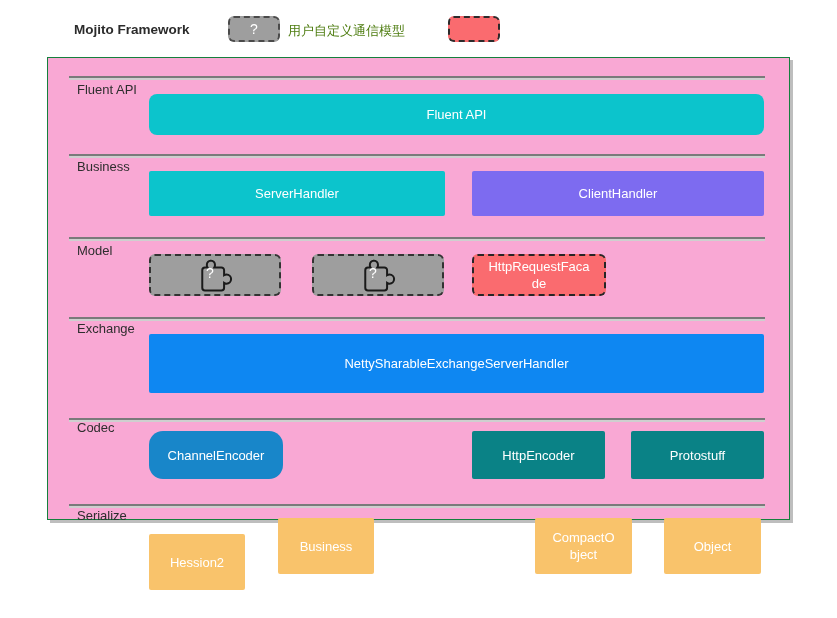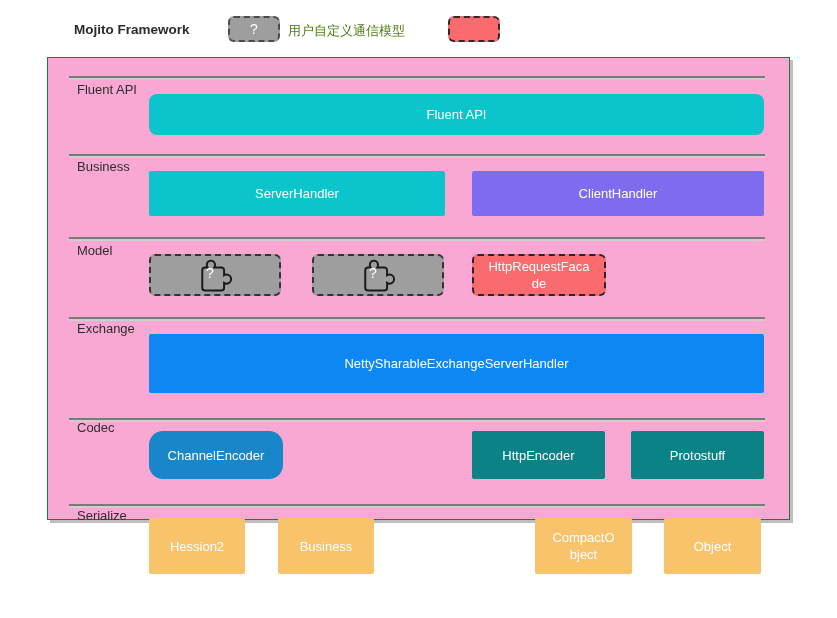--- a/index.html
+++ b/index.html
@@ -101,18 +101,18 @@
     <div class="block c-azure" style="left:101px;top:276px;width:615px;height:59px">NettySharableExchangeServerHandler</div>
 
     <div class="divider" style="top:360px"></div>
     <div class="layer-label" style="top:362px">Codec</div>
     <div class="block c-blue" style="left:101px;top:373px;width:134px;height:48px">ChannelEncoder</div>
     <div class="block c-teal" style="left:424px;top:373px;width:133px;height:48px">HttpEncoder</div>
     <div class="block c-teal" style="left:583px;top:373px;width:133px;height:48px">Protostuff</div>
 
     <div class="divider" style="top:446px"></div>
     <div class="layer-label" style="top:450px">Serialize</div>
-    <div class="block c-orange" style="left:101px;top:460px;width:96px;height:56px">Hession2</div>
+    <div class="block c-orange" style="left:101px;top:476px;width:96px;height:56px">Hession2</div>
     <div class="block c-orange" style="left:230px;top:460px;width:96px;height:56px">Business</div>
     <div class="block c-orange" style="left:487px;top:460px;width:97px;height:56px">CompactObject</div>
     <div class="block c-orange" style="left:616px;top:460px;width:97px;height:56px">Object</div>
   </div>
 </div>
 
 </body></html>

